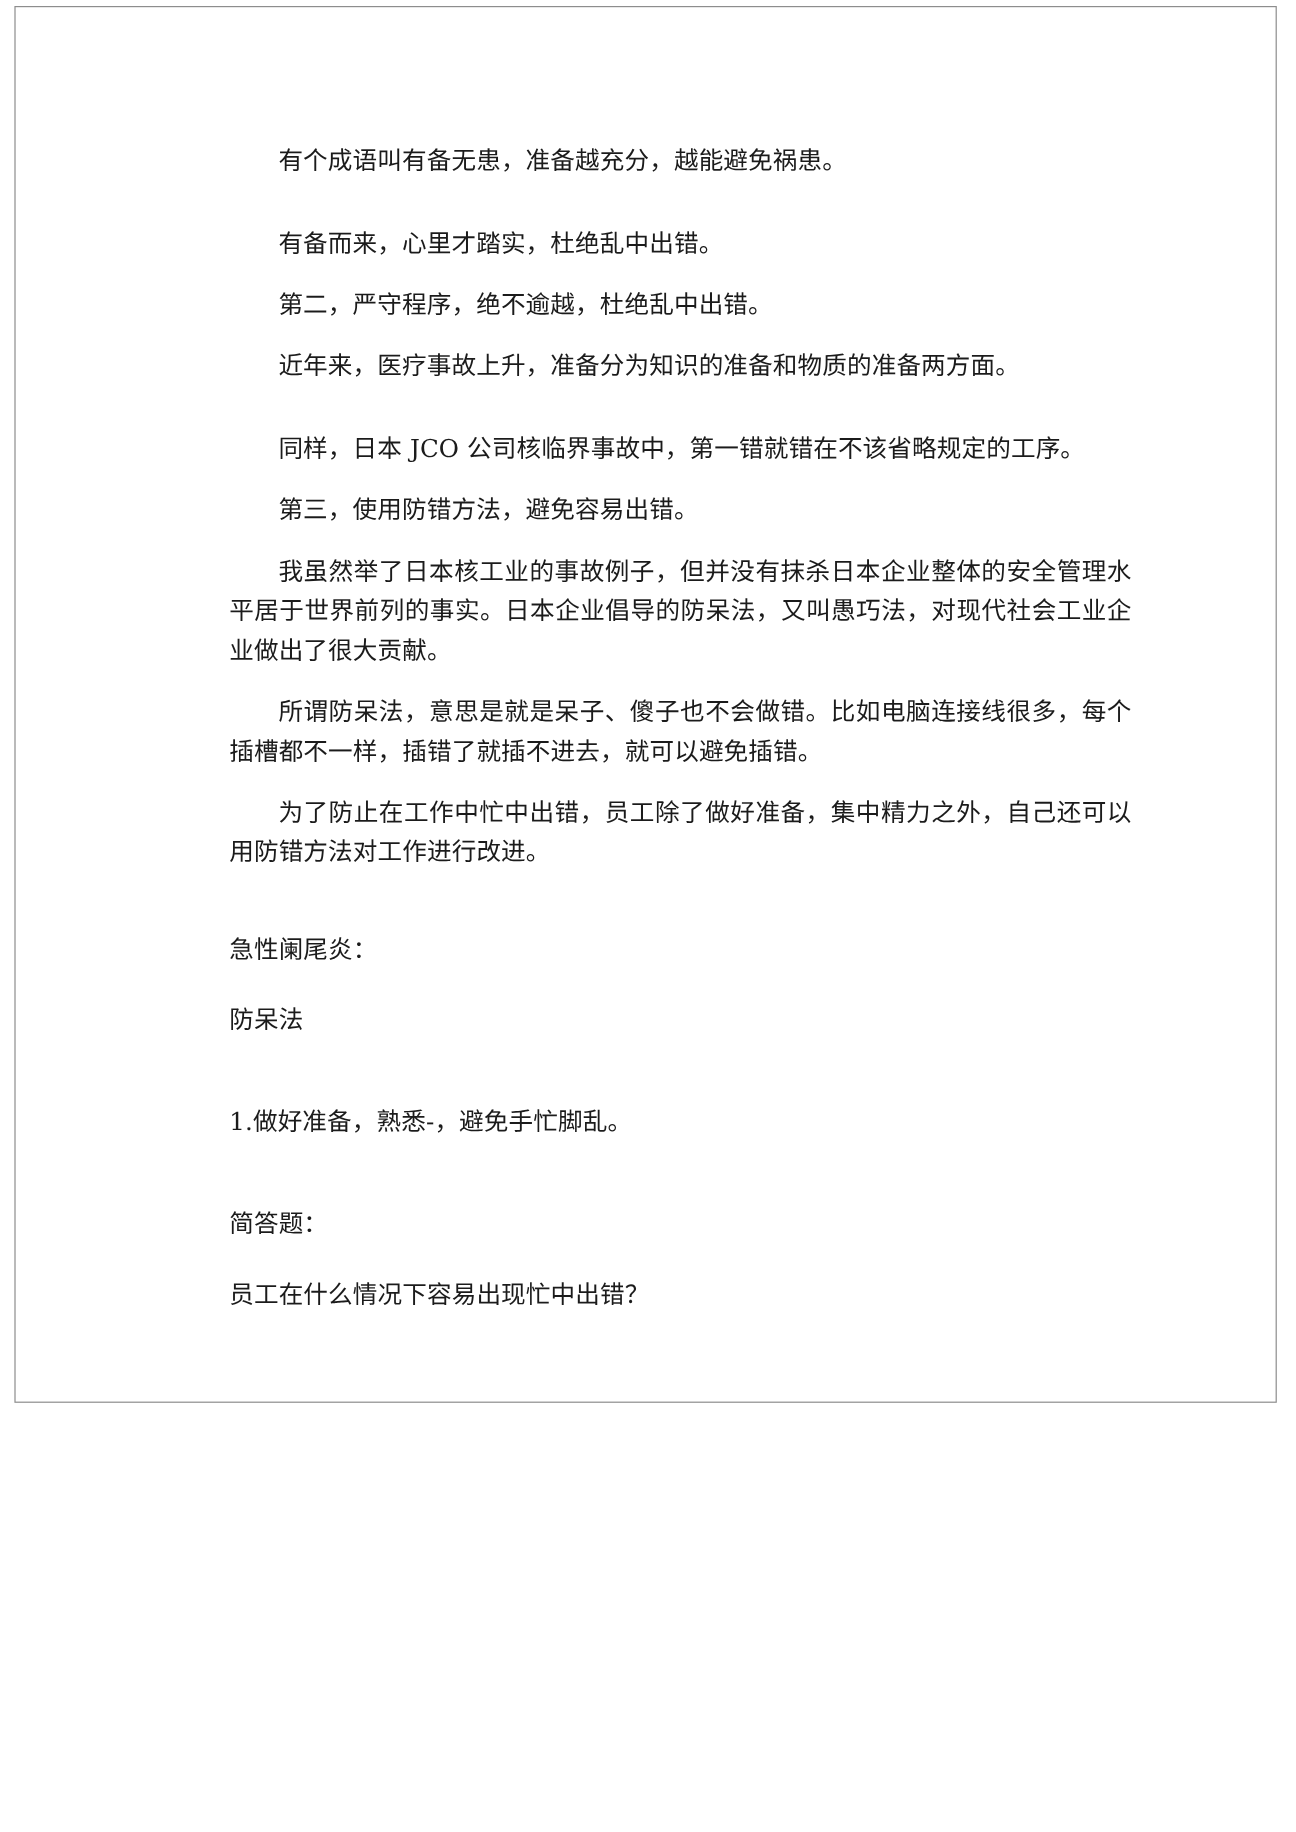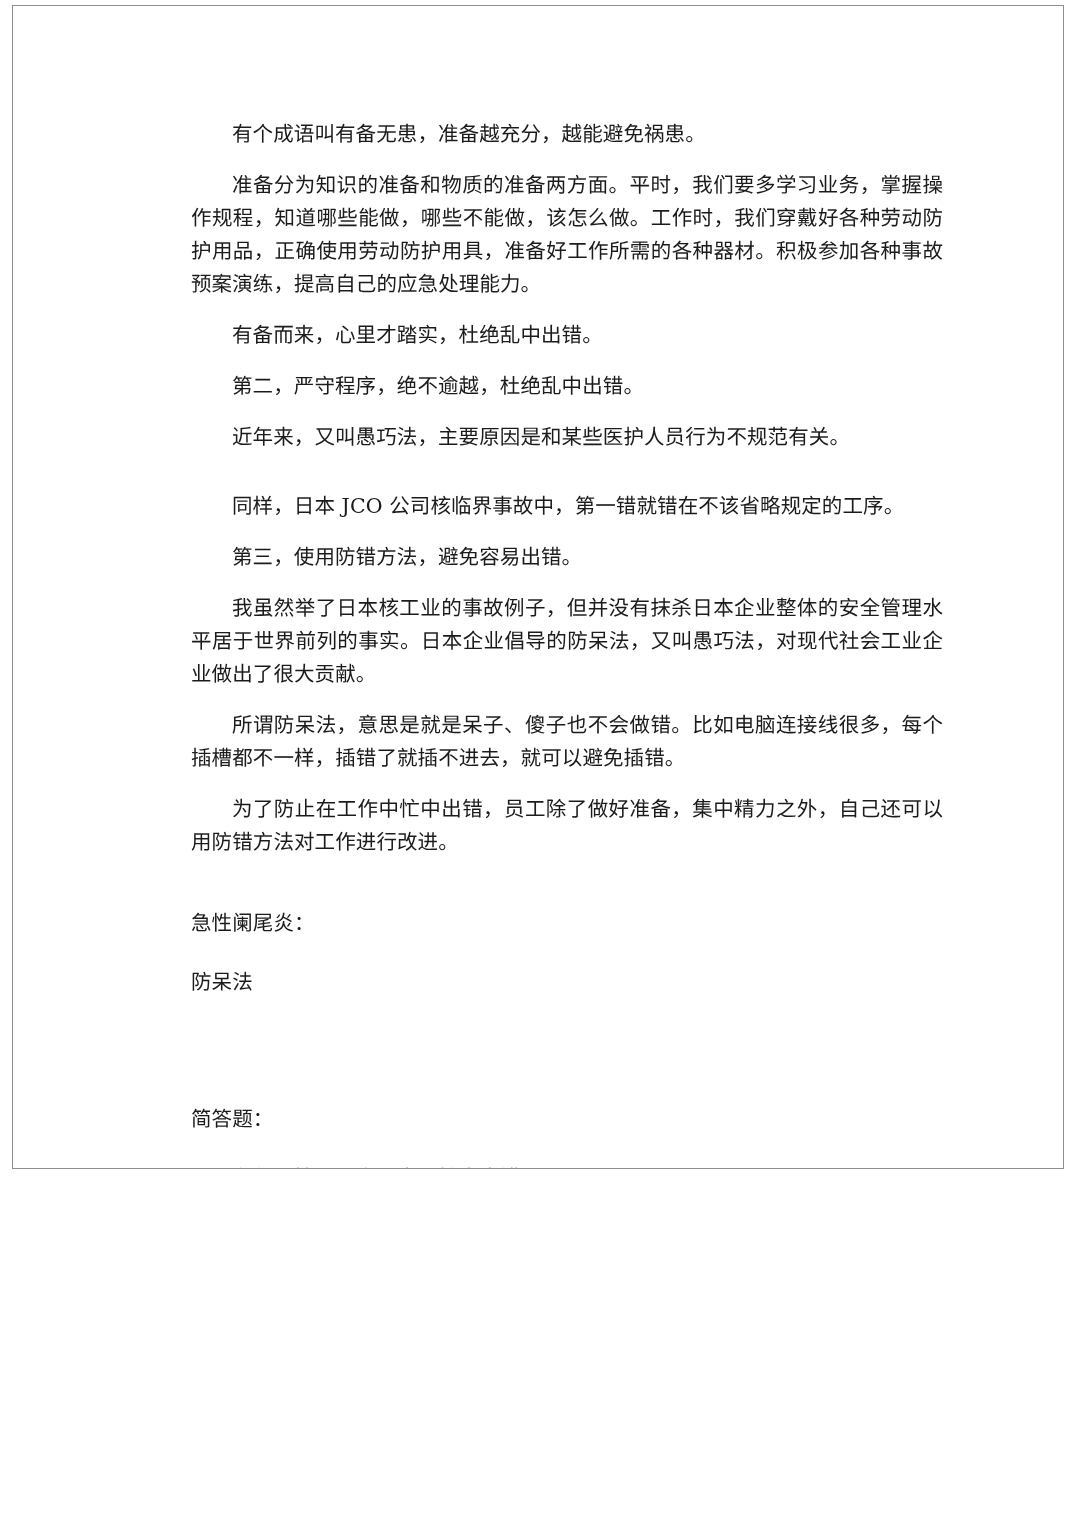--- a/index.html
+++ b/index.html
@@ -93,30 +93,29 @@
 </head>
 <body>
 
 <div class="page-sheet">
 
   <div class="doc-body">
 
     <p class="para indent">有个成语叫有备无患，准备越充分，越能避免祸患。</p>
     <div class="gap-md"></div>
 
-    <p class="para indent">准备分为知识的准备和物质的准备两方面。平时，我们要多学习业务，掌握操作规程，知道哪些能做，哪些不能做，该怎么做。工作时，我们穿戴好各种劳动防护用品，正确使用劳动防护用具，准备好工作所需的各种器材。积极参加各种事故预案演练，提高自己的应急处理能力。</p>
     <div class="gap-md"></div>
 
     <p class="para indent">有备而来，心里才踏实，杜绝乱中出错。</p>
     <div class="gap-md"></div>
 
     <p class="para indent">第二，严守程序，绝不逾越，杜绝乱中出错。</p>
     <div class="gap-md"></div>
 
-    <p class="para indent">近年来，又叫愚巧法，主要原因是和某些医护人员行为不规范有关。</p>
+    <p class="para indent">近年来，医疗事故上升，准备分为知识的准备和物质的准备两方面。</p>
     <div class="gap-md"></div>
 
     <div class="gap-md"></div>
 
     <p class="para indent">同样，日本 JCO 公司核临界事故中，第一错就错在不该省略规定的工序。</p>
     <div class="gap-md"></div>
 
     <p class="para indent">第三，使用防错方法，避免容易出错。</p>
     <div class="gap-md"></div>
 
@@ -132,20 +131,21 @@
     <div class="quiz-gap"></div>
 
     <p class="quiz-line">急性阑尾炎：</p>
     <div class="quiz-gap"></div>
 
     <p class="quiz-line">防呆法</p>
     <div class="quiz-gap"></div>
 
     <div class="quiz-gap"></div>
 
+    <p class="quiz-line">1.做好准备，熟悉-，避免手忙脚乱。</p>
     <div class="quiz-gap"></div>
 
     <div class="quiz-gap"></div>
 
     <p class="quiz-line">简答题：</p>
     <div class="quiz-gap"></div>
 
     <p class="quiz-line">员工在什么情况下容易出现忙中出错？</p>
 
   </div>

